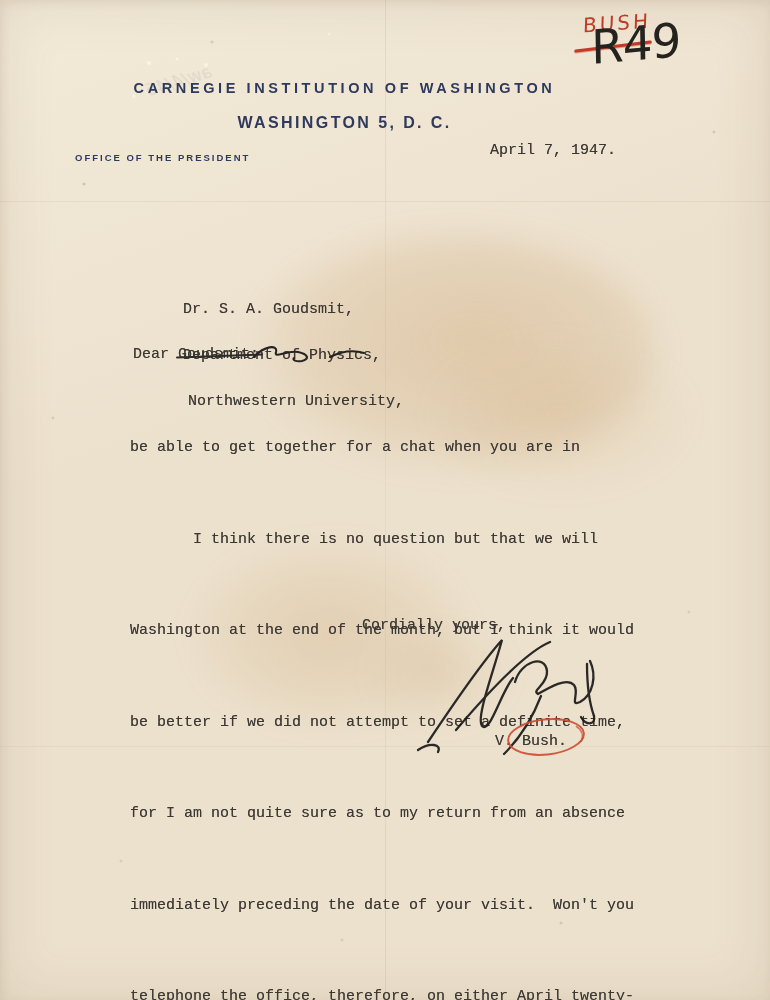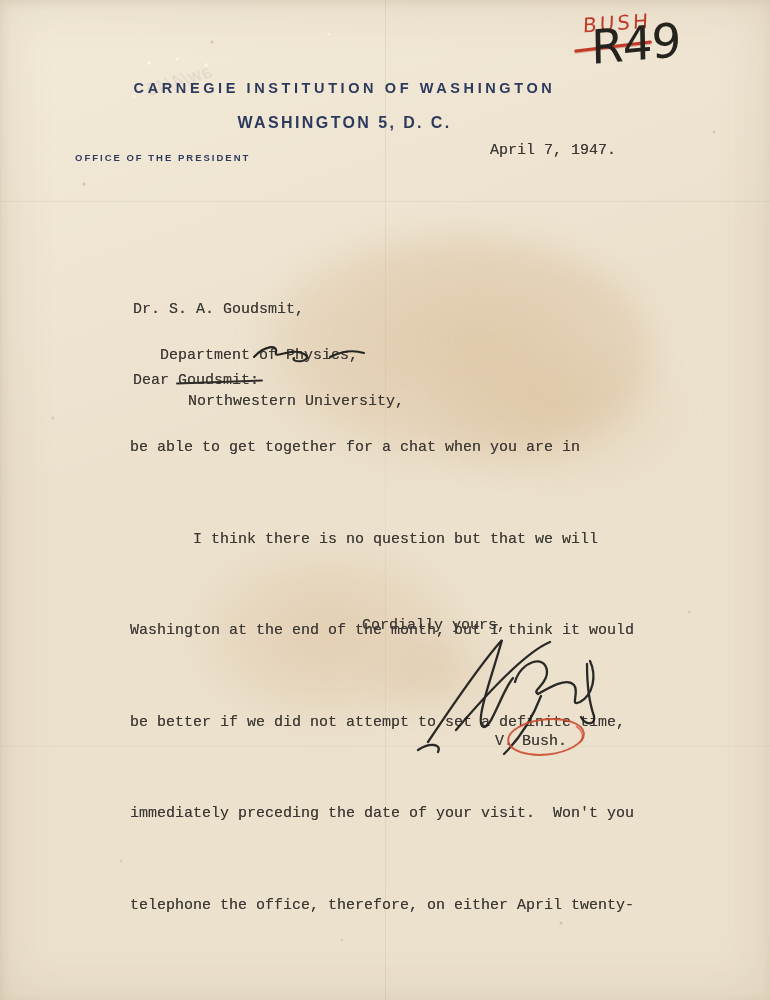--- a/index.html
+++ b/index.html
@@ -56,24 +56,24 @@
   .lh { color:#2e3a5d; font-family:"Liberation Sans", sans-serif; font-weight:700; text-align:center; width:689px; }
   .lh-org  { top:80px;  font-size:14.5px; letter-spacing:3.6px; }
   .lh-a1   { top:101px; font-size:10.5px; letter-spacing:2.4px; }
   .lh-a2   { top:114px; font-size:16px; letter-spacing:2.4px; }
   .lh-office { left:75px; top:152px; color:#2e3a5d; font-weight:700; font-size:9.5px; letter-spacing:2px; }
 
   
   .typed { font-family:"Liberation Mono", monospace; font-size:15px; color:#3b3733;
     white-space:pre; text-shadow:0 0 0.5px rgba(59,55,51,0.6); }
   .date { left:490px; top:142px; }
-  .addr { left:133px; top:271px; line-height:15.4px; }
+  .addr { left:133px; top:271px; line-height:15.4px;text-align:center; }
   .addr .l2 { padding-left:27px; } .addr .l3 { padding-left:55px;font-family:Liberation Mono, monospace; } .addr .l4 { padding-left:84px; }
   .salute { left:133px; top:346px; }
-  .struck { position:relative; display:inline-block;margin-top:26px; }
+  .struck { position:relative; display:inline-block; }
   .struck::after { content:""; position:absolute; left:-2px; right:-4px; top:54%; height:2px;
     background:#2e2c2a; transform:rotate(-2deg); border-radius:1px; }
   .body-block { left:130px; top:372px; line-height:30.5px; }
   .closing { left:362px; top:617px; }
   .typed-name { left:495px; top:733px; }
 
   
   .bush-red { left:583px; top:11px; color:#c23a28; font-family:"DejaVu Sans", sans-serif;
     font-size:20px; font-weight:400; letter-spacing:3px; transform:rotate(-4deg) skewX(-6deg); }
   .bush-underline { left:574px; top:45px; width:78px; height:3px; background:#c23a28;
@@ -120,20 +120,21 @@
   <svg class="abs" style="left:252px; top:342px;" width="130" height="28" viewBox="0 0 130 28">
     <path d="M2,15 C12,4 26,2 24,10 C22,17 34,8 46,10 C56,12 58,17 50,19 C44,20 40,18 42,16" fill="none" stroke="#262422" stroke-width="2.1" stroke-linecap="round"></path>
     <path d="M78,15 C90,9 102,8 112,11" fill="none" stroke="#262422" stroke-width="2.1" stroke-linecap="round"></path>
   </svg>
 
   <div class="abs typed body-block">
     <div>be able to get together for a chat when you are in</div>
     <div>       I think there is no question but that we will</div>
     <div>Washington at the end of the month, but I think it would</div>
     <div>be better if we did not attempt to set a definite time,</div>
+    <div>for I am not quite sure as to my return from an absence</div>
     <div>immediately preceding the date of your visit.  Won't you</div>
     <div>telephone the office, therefore, on either April twenty-</div>
     
   </div>
 
   <div class="abs typed closing">Cordially yours,</div>
 
   <svg class="abs" style="left:400px; top:628px;" width="215" height="135" viewBox="0 0 215 135">
     <g fill="none" stroke="#1a1a1a" stroke-width="2.3" stroke-linecap="round" opacity="0.92">
       <path d="M28,114 C52,78 84,32 102,12 C92,48 76,90 82,98 C90,106 101,64 113,50"></path>

